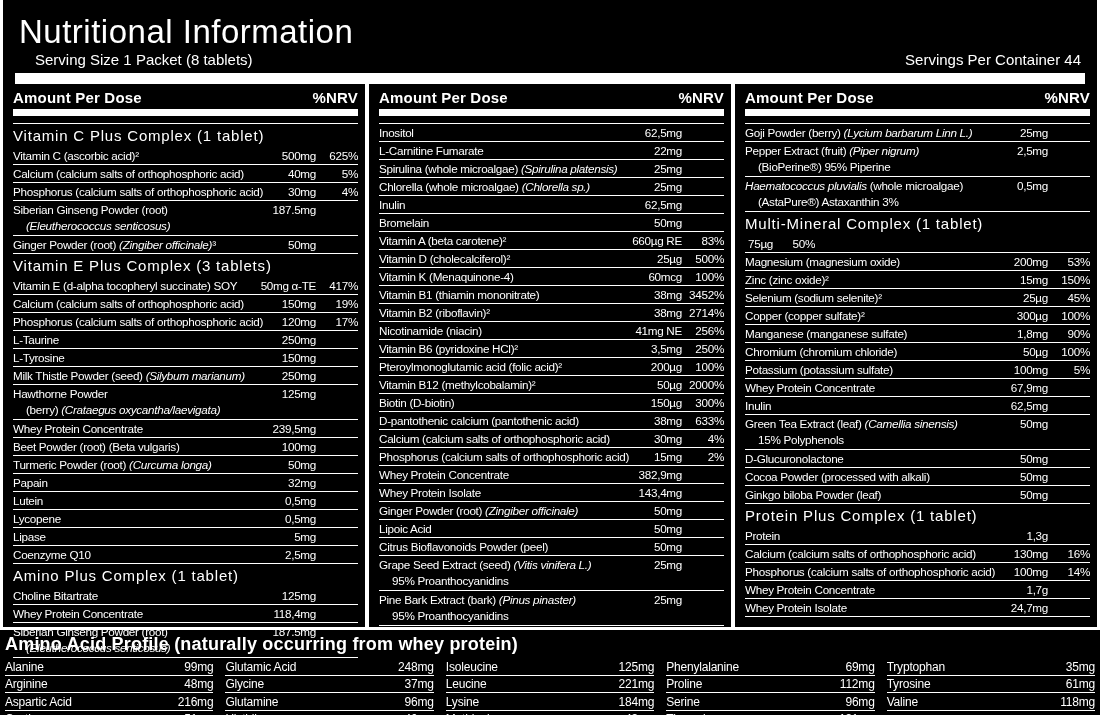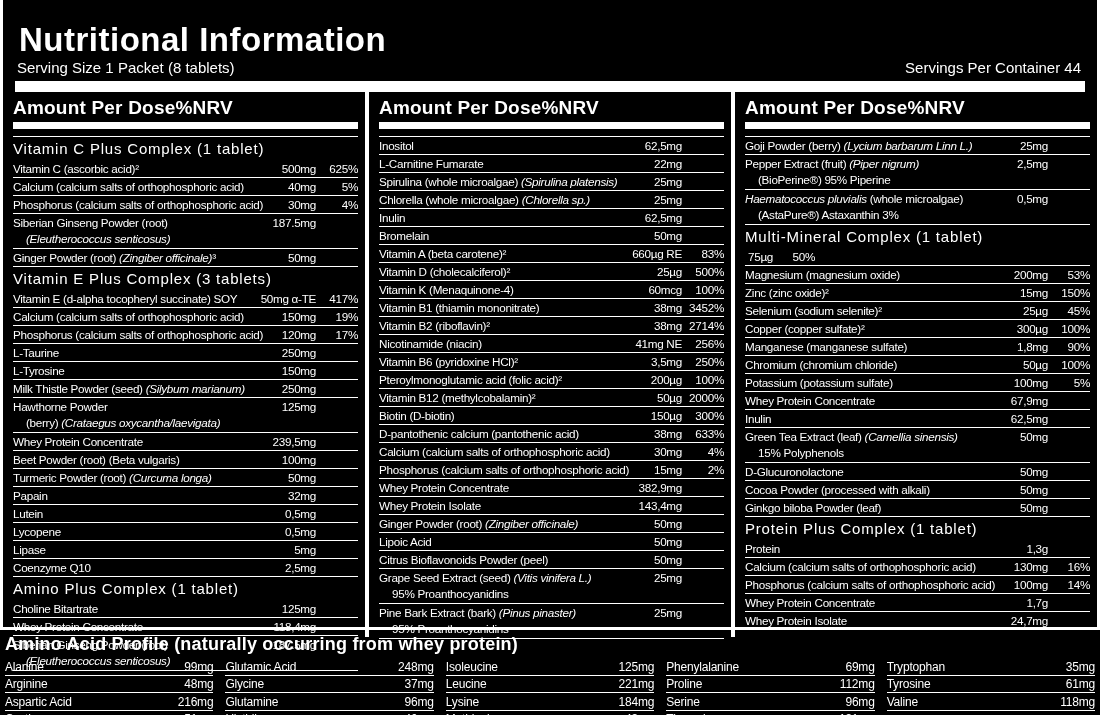--- a/index.html
+++ b/index.html
@@ -6,34 +6,34 @@
   body {
     width:1100px; height:715px; overflow:hidden;
     color:#fff; font-family:"Liberation Sans", sans-serif;
     -webkit-font-smoothing:antialiased;
   }
   .label-box {
     box-sizing:border-box; height:627px;
     border-left:3px solid #fff; border-right:3px solid #fff;
   }
   .title {
-    font-size:33px; font-weight:bold; letter-spacing:0.5px;
-    padding:22px 0 0 16px; line-height:36px;
+    font-size:33px; font-weight:normal; letter-spacing:0.5px;
+    padding:14px 0 0 16px; line-height:36px;
   }
   .serving-row {
     display:flex; justify-content:space-between;
-    font-size:15px; padding:1px 16px 5px 14px;gap:7px;
+    font-size:15px; padding:1px 16px 5px 32px;gap:7px;
   }
   .topbar { height:11px; background:#fff; margin:0 12px; }
   .cols { display:flex; height:545px; }
   .col { flex:1; min-width:0; padding:2px 7px 0 10px; box-sizing:border-box; }
   .col + .col { border-left:4px solid #fff; }
   .colhead {
-    display:flex; justify-content:flex-start;
-    font-weight:bold; font-size:19px; letter-spacing:0.2px;
+    display:flex; justify-content:space-between;
+    font-weight:bold; font-size:15px; letter-spacing:0.2px;
     padding:3px 0 3px 0;
   }
   .colbar { height:7px; background:#fff; }
   .colrule { height:1px; background:#fff; margin-top:7px; }
   .sec {
     font-weight:normal; font-size:15px; letter-spacing:0.8px;
     padding:2px 0 1px 0; line-height:20px; white-space:nowrap;
   }
   .row { border-bottom:1px solid #fff; }
   .l1 {

